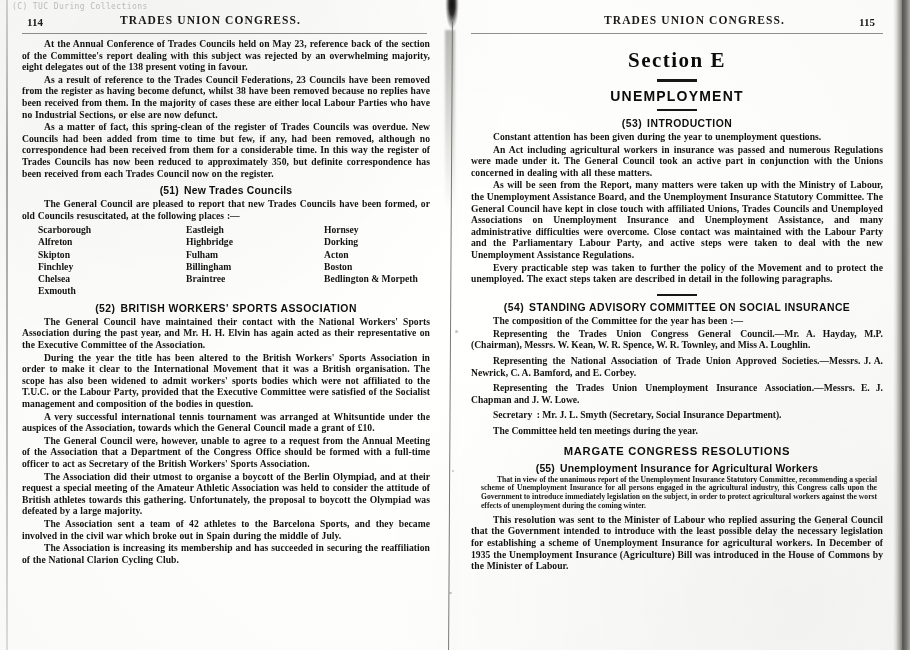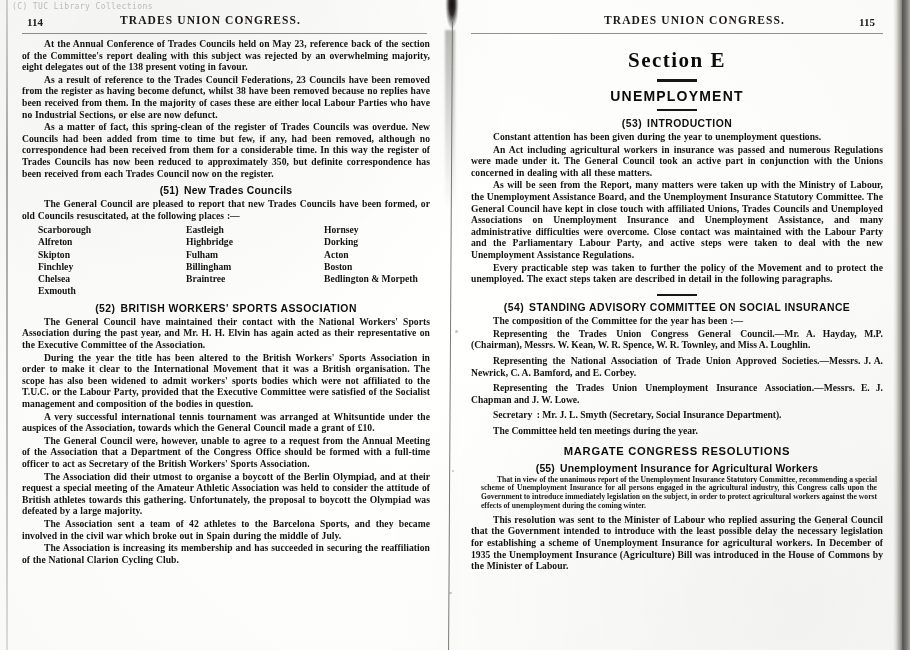--- a/index.html
+++ b/index.html
@@ -230,21 +230,21 @@
 
   <div class="edge-left"></div>
   <div class="edge-right"></div>
 
   <div class="gutter">
     <div class="line"></div>
     <div class="smudge"></div>
     <div class="blot"></div>
   </div>
 
-  <div class="watermark">(C) TUC Library Collections</div>
+  <div class="watermark">(C) TUC During Collections</div>
 
   <div class="folio l">114</div>
   <div class="runhead title-l">TRADES UNION CONGRESS.</div>
   <div class="head-rule l"></div>
 
   <div class="col left">
 
     <p class="body">At the Annual Conference of Trades Councils held on May 23, reference back of the section of the Committee's report dealing with this subject was rejected by an overwhelming majority, eight delegates out of the 138 present voting in favour.</p>
     <p class="body">As a result of reference to the Trades Council Federations, 23 Councils have been removed from the register as having become defunct, whilst 38 have been removed because no replies have been received from them. In the majority of cases these are either local Labour Parties who have no Industrial Sections, or else are now defunct.</p>
     <p class="body">As a matter of fact, this spring-clean of the register of Trades Councils was overdue. New Councils had been added from time to time but few, if any, had been removed, although no correspondence had been received from them for a considerable time. In this way the register of Trades Councils has now been reduced to approximately 350, but definite correspondence has been received from each Trades Council now on the register.</p>

